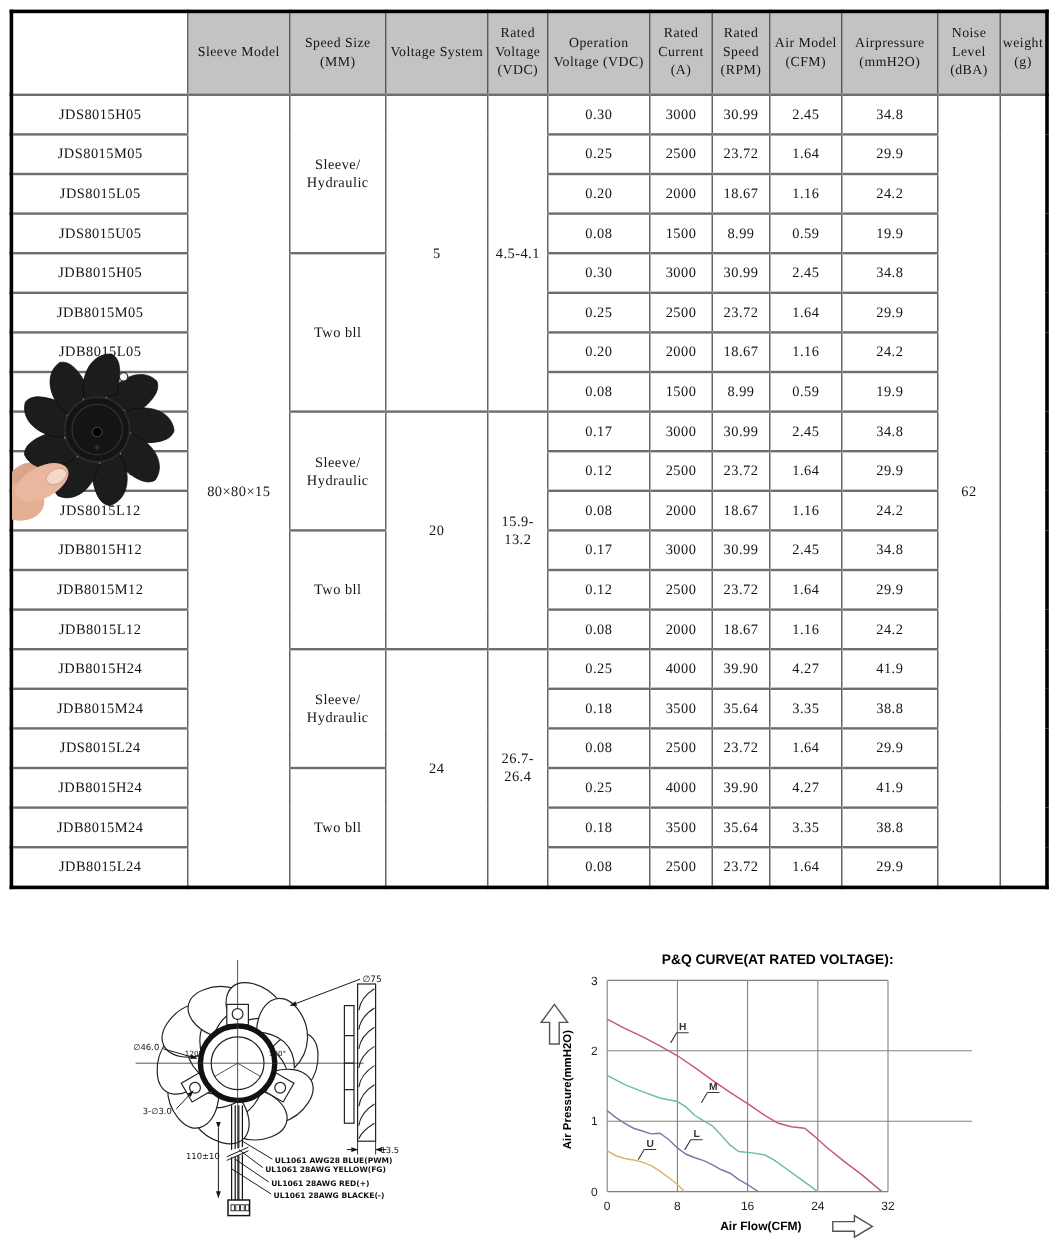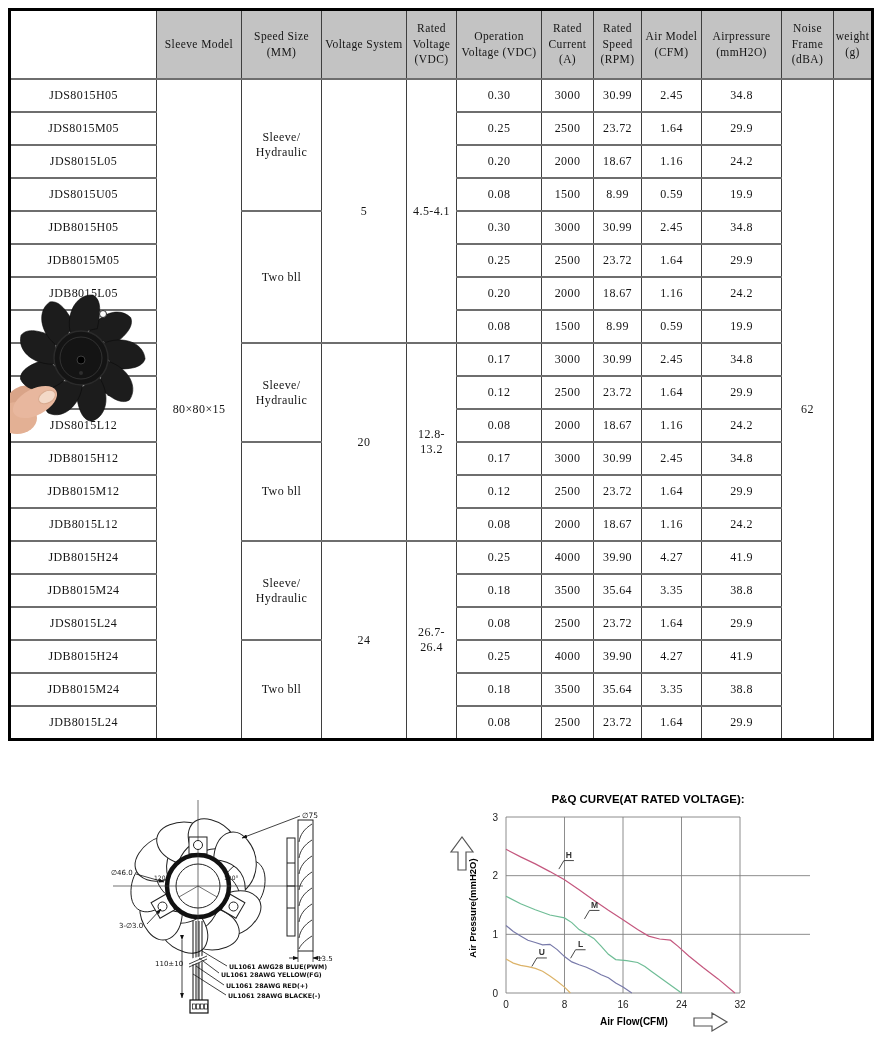--- a/index.html
+++ b/index.html
@@ -62,21 +62,21 @@
 Current
 (A)</th>
           <th>Rated
 Speed
 (RPM)</th>
           <th>Air Model
 (CFM)</th>
           <th>Airpressure
 (mmH2O)</th>
           <th>Noise
-Frame
+Level
 (dBA)</th>
           <th>weight
 (g)</th>
         </tr>
       </thead>
       <tbody>
         <tr>
           <td class="c-listed-model">JDS8015H05</td>
           <td rowspan="20" class="c-frame-size">80×80×15</td>
           <td rowspan="4" class="c-bearing-system">Sleeve/
@@ -145,21 +145,21 @@
           <td class="c-rated-speed">1500</td>
           <td class="c-air-flow">8.99</td>
           <td class="c-air-pressure">0.59</td>
           <td class="c-noise-level">19.9</td>
         </tr>
         <tr>
           <td class="c-listed-model">JDS8015H12</td>
           <td rowspan="3" class="c-bearing-system">Sleeve/
 Hydraulic</td>
           <td rowspan="6" class="c-rated-voltage">20</td>
-          <td rowspan="6" class="c-operation-voltage">12.8-13.2</td>
+          <td rowspan="6" class="c-operation-voltage">15.9-13.2</td>
           <td class="c-rated-current">0.17</td>
           <td class="c-rated-speed">3000</td>
           <td class="c-air-flow">30.99</td>
           <td class="c-air-pressure">2.45</td>
           <td class="c-noise-level">34.8</td>
         </tr>
         <tr>
           <td class="c-listed-model">JDS8015M12</td>
           <td class="c-rated-current">0.12</td>
           <td class="c-rated-speed">2500</td>

